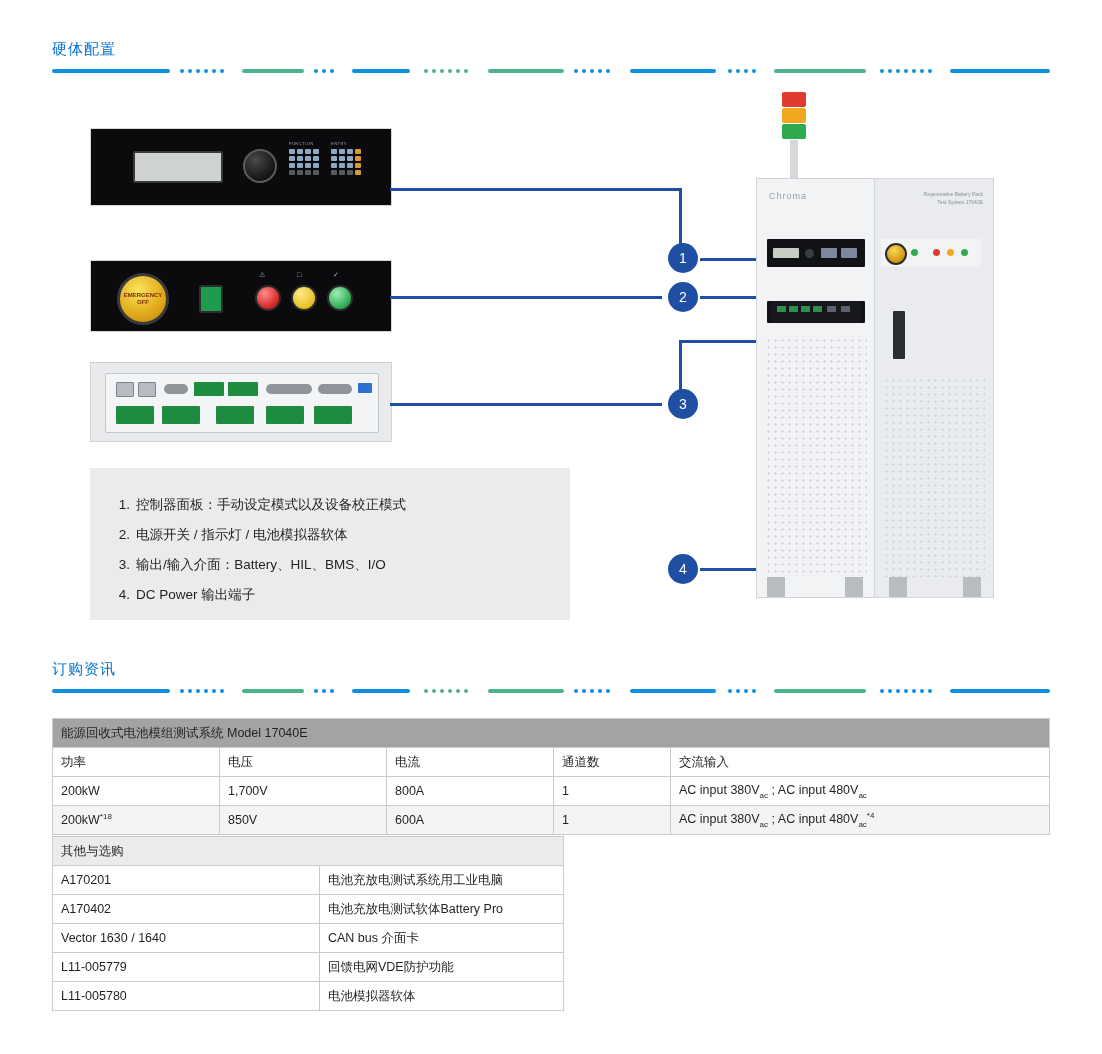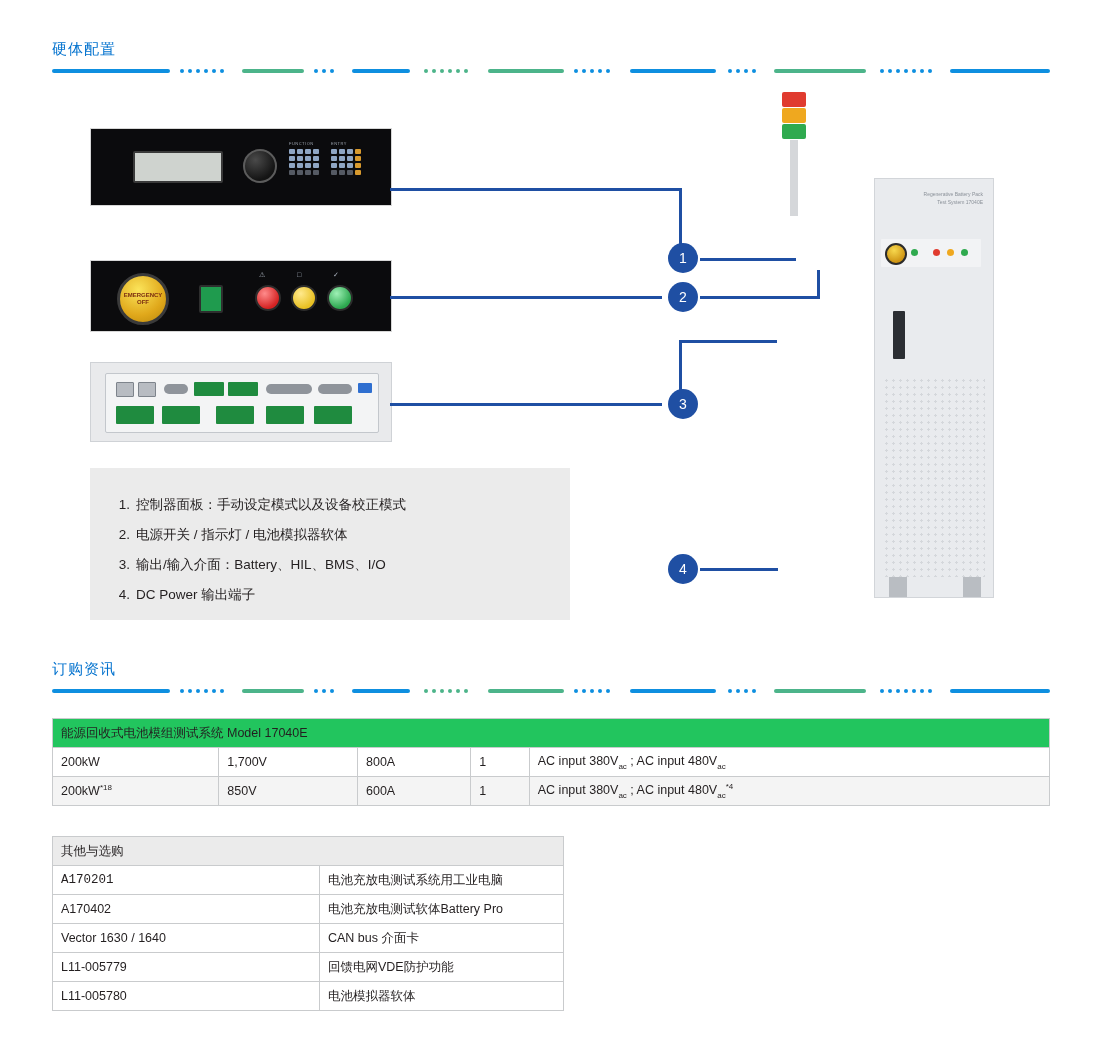--- a/index.html
+++ b/index.html
@@ -340,21 +340,21 @@
   }
   table td, table th {
     border: 1px solid #c9cbcd;
     padding: 4px 8px;
     text-align: left;
     font-weight: normal;
     background: #ffffff;
     height: 20px;
   }
   .tbl-title td {
-    background: #22c55e;
+    background: #a3a3a3;
   }
   .tbl-head td {
     background: #ffffff;
   }
   .alt td {
     background: #f4f4f4;
   }
   #spec-table { left: 52px; top: 718px; width: 998px; }
   #opt-table { left: 52px; top: 836px; width: 512px; }
   #opt-table .tbl-title td { background: #ebebeb; }
@@ -521,20 +521,42 @@
       <li>DC Power 输出端子</li>
     </ol>
   </div>
 
   <div id="cabinet">
     <div class="tower-pole"></div>
     <div class="tower-light" style="top:0px;  background:#e03b2f;"></div>
     <div class="tower-light" style="top:16px; background:#efa81f;"></div>
     <div class="tower-light" style="top:32px; background:#2faa4f;"></div>
 
+    <div class="cab-body" id="cab-left">
+      <div class="cab-brand" style="left:12px; top:12px;">Chroma</div>
+      <div class="cab-panel" style="left:10px; top:60px; width:98px; height:28px;">
+        <div class="mini-lcd" style="left:6px; top:9px; width:26px; height:10px;"></div>
+        <div class="mini-knob" style="left:38px; top:10px; width:9px; height:9px;"></div>
+        <div class="mini-lcd" style="left:54px; top:9px; width:16px; height:10px; background:#7d88a0;"></div>
+        <div class="mini-lcd" style="left:74px; top:9px; width:16px; height:10px; background:#7d88a0;"></div>
+      </div>
+      <div class="cab-panel" style="left:10px; top:122px; width:98px; height:22px;">
+        <div class="mini-io" style="left:4px; top:0px; width:90px; height:22px; background:#16181c;">
+          <i style="left:6px;"></i>
+            <i style="left:18px;"></i>
+            <i style="left:30px;"></i>
+            <i style="left:42px;"></i>
+            <i style="left:56px;background:#5b6370;"></i>
+            <i style="left:70px;background:#5b6370;"></i>
+        </div>
+      </div>
+      <div class="cab-vent" style="left:8px; top:158px; width:102px; height:240px;"></div>
+      <div class="cab-foot" style="left:10px;"></div>
+      <div class="cab-foot" style="left:88px;"></div>
+    </div>
 
     <div class="cab-body" id="cab-right">
       <div class="cab-model" style="right:10px; top:12px; width:96px;">Regenerative Battery Pack</div>
       <div class="cab-model" style="right:10px; top:20px; width:96px;">Test System 17040E</div>
       <div class="cab-panel" style="left:6px; top:60px; width:100px; height:28px; background:#f2f3f5;">
         <div class="mini-estop" style="left:4px; top:4px;"></div>
         <div class="mini-lamp" style="left:30px; top:10px; background:#2faa4f;"></div>
         <div class="mini-lamp" style="left:52px; top:10px; background:#e03b2f;"></div>
         <div class="mini-lamp" style="left:66px; top:10px; background:#efa81f;"></div>
         <div class="mini-lamp" style="left:80px; top:10px; background:#2faa4f;"></div>
@@ -599,20 +621,27 @@
         <i style="background:#0e8fe0"></i>
       </span>
     <span class="seg" style="left:898px;width:100px;background:#0e8fe0;"></span>
   </div>
 
   <table id="spec-table">
     <tbody>
       <tr class="tbl-title">
         <td colspan="5">能源回收式电池模组测试系统 Model 17040E</td>
       </tr>
+      <tr class="tbl-head">
+        <td style="width:150px;">功率</td>
+        <td style="width:150px;">电压</td>
+        <td style="width:150px;">电流</td>
+        <td style="width:100px;">通道数</td>
+        <td>交流输入</td>
+      </tr>
       <tr>
         <td>200kW</td>
         <td>1,700V</td>
         <td>800A</td>
         <td>1</td>
         <td><span>AC input 380V</span><sub>ac</sub><span> ; </span><span>AC input 480V</span><sub>ac</sub></td>
       </tr>
       <tr class="alt">
         <td><span>200kW</span><sup>*18</sup></td>
         <td>850V</td>
@@ -622,21 +651,21 @@
       </tr>
     </tbody>
   </table>
 
   <table id="opt-table">
     <tbody>
       <tr class="tbl-title">
         <td colspan="2">其他与选购</td>
       </tr>
       <tr>
-        <td style="width:250px;font-family:Liberation Mono, monospace;">A170201</td>
+        <td style="width:250px;">A170201</td>
         <td>电池充放电测试系统用工业电脑</td>
       </tr>
       <tr>
         <td>A170402</td>
         <td>电池充放电测试软体Battery Pro</td>
       </tr>
       <tr>
         <td>Vector 1630 / 1640</td>
         <td>CAN bus 介面卡</td>
       </tr>

